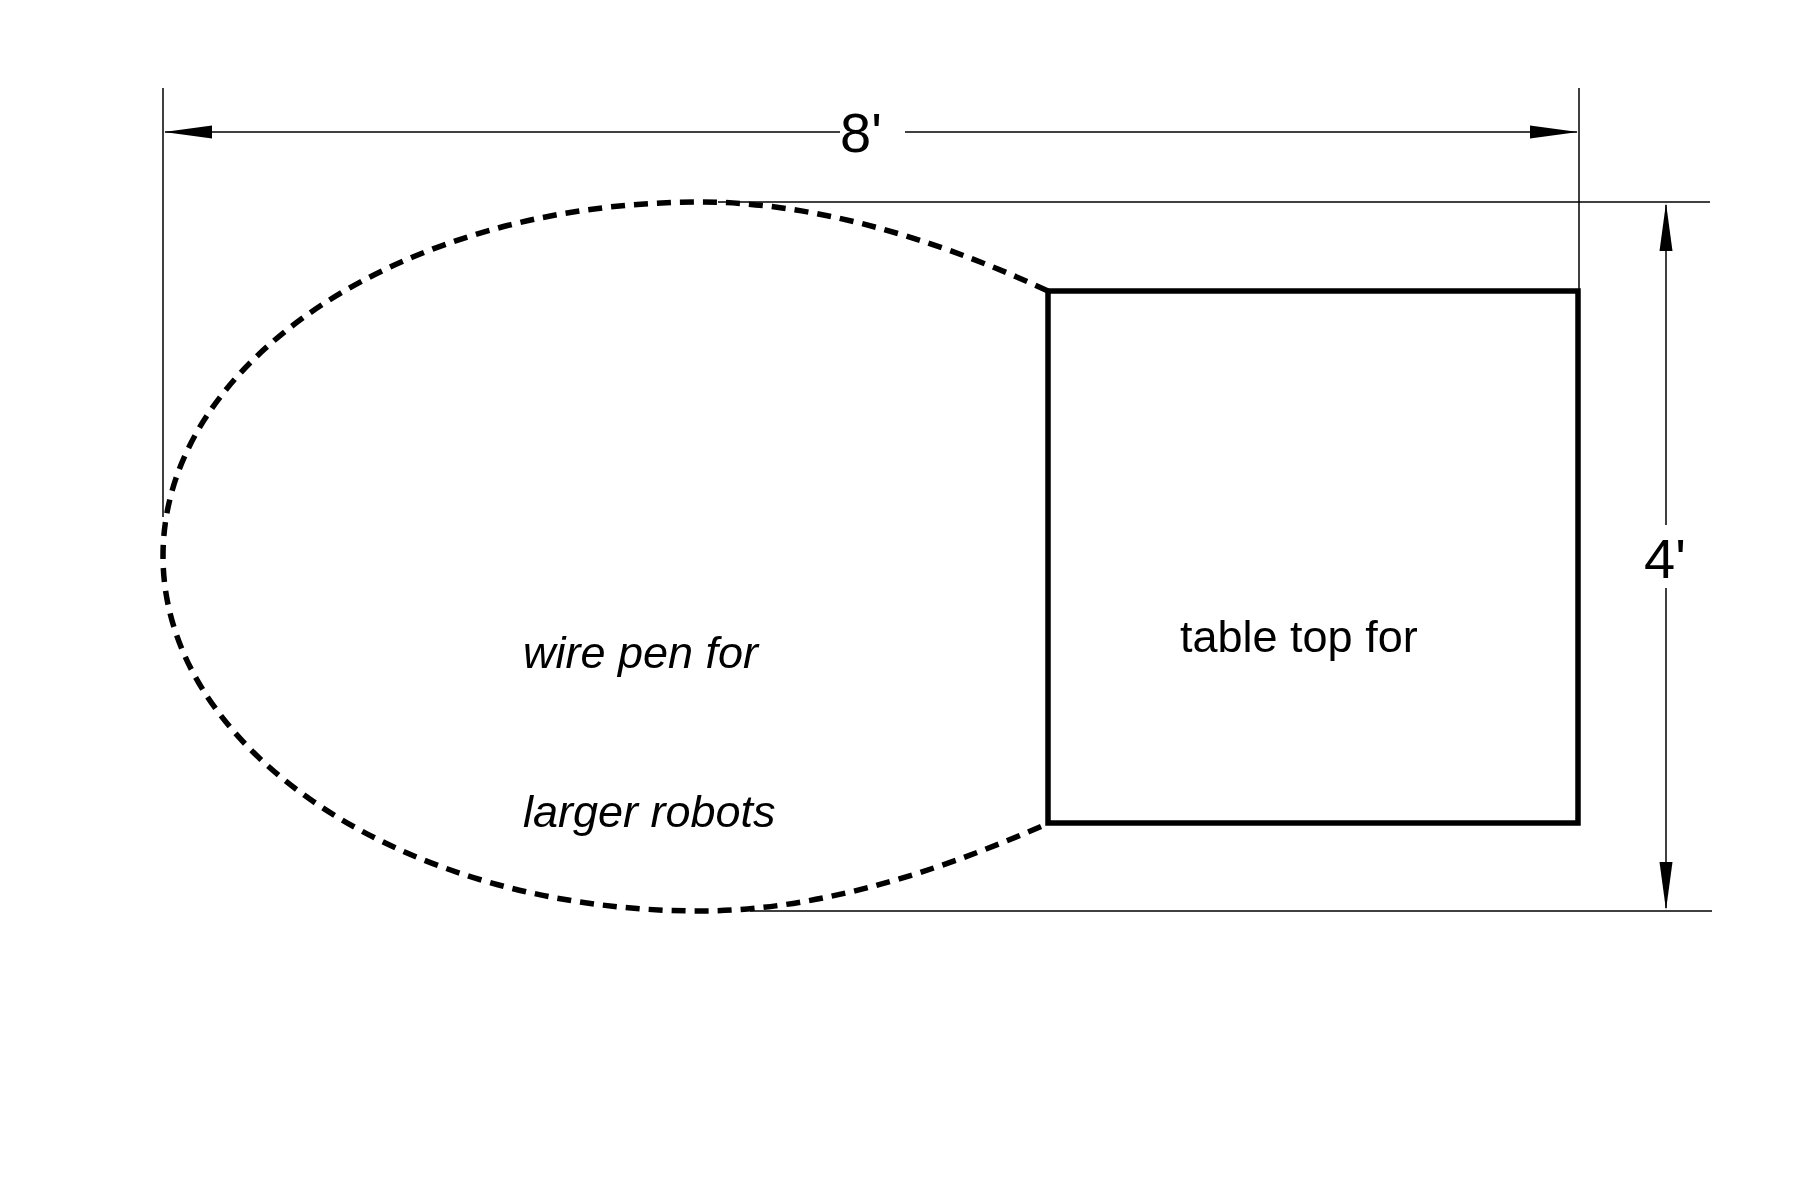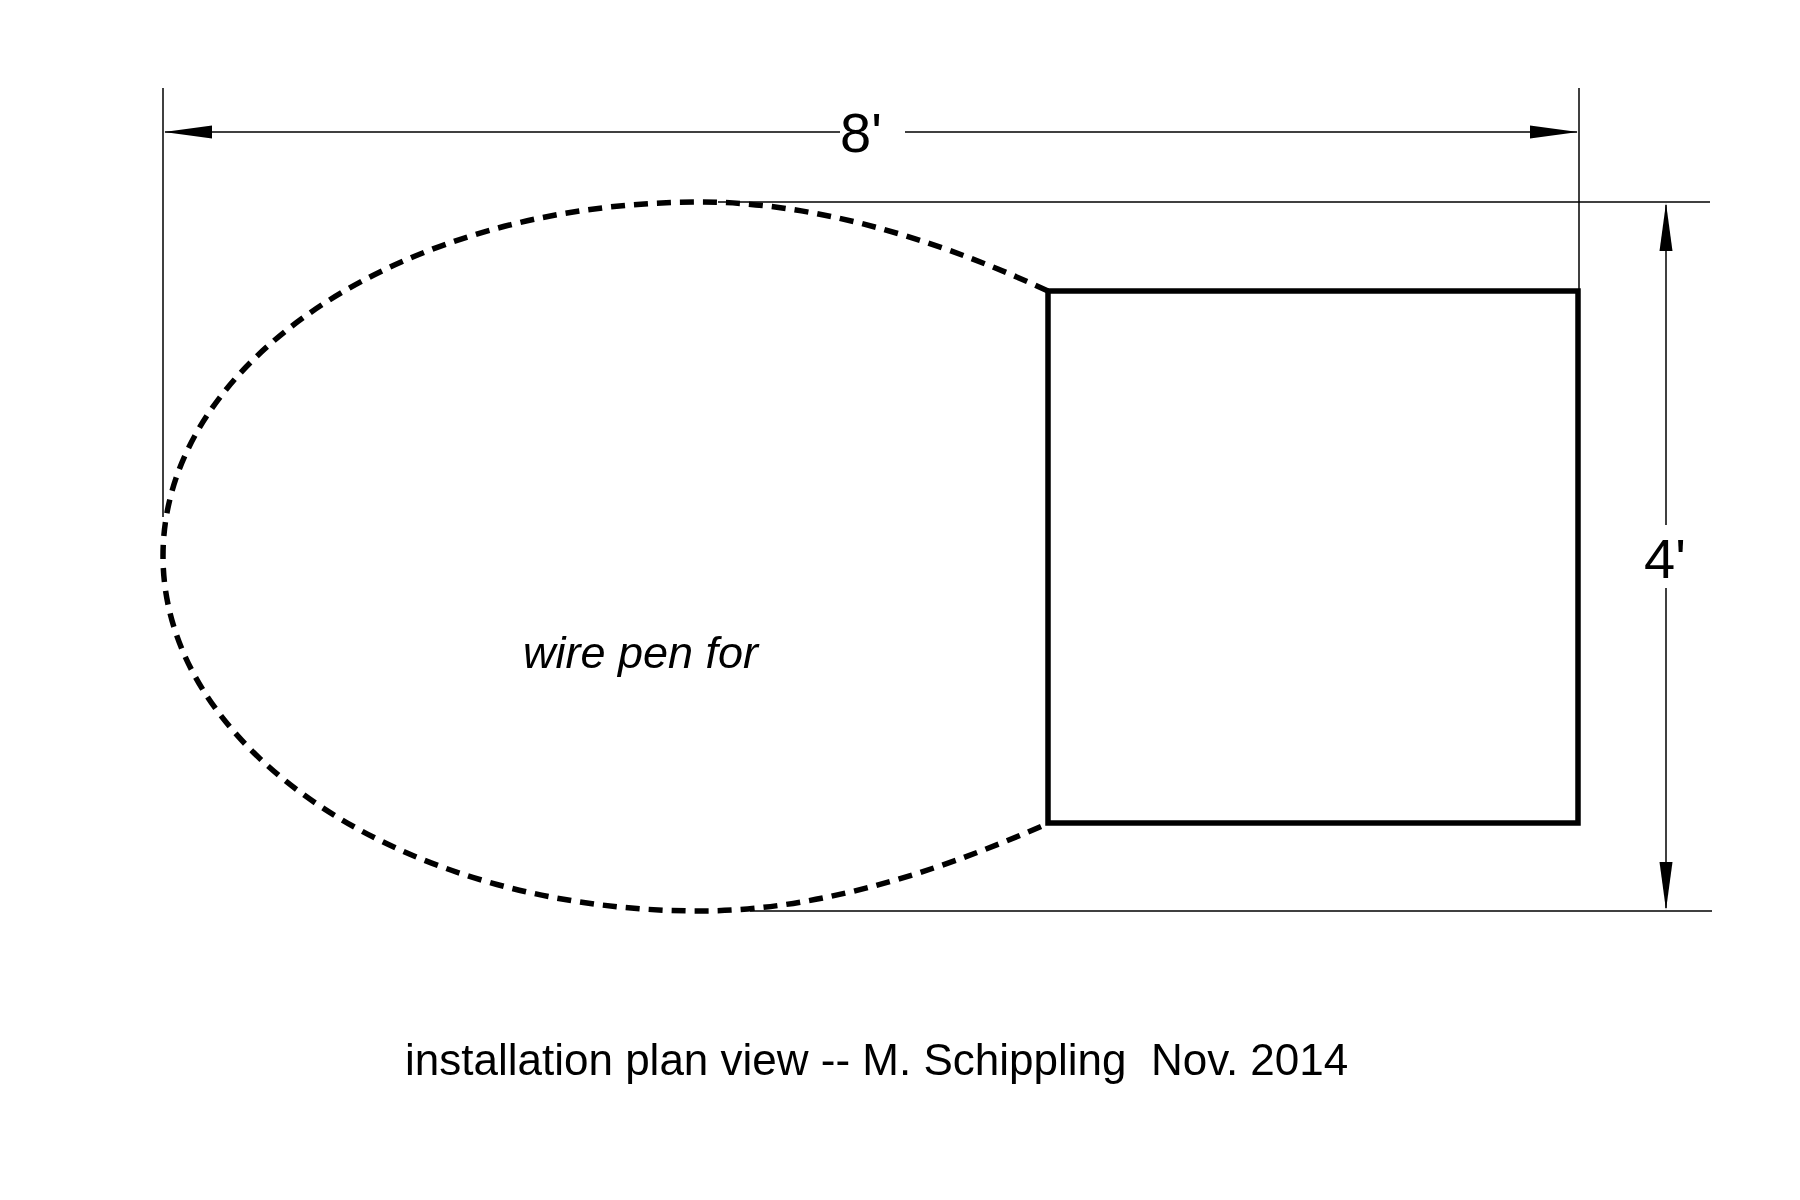--- a/index.html
+++ b/index.html
@@ -89,21 +89,22 @@
              C 163 751, 405 911, 700 911
              C 830 911, 960 862, 1049 823" fill="none" stroke="#000" stroke-width="5.5" stroke-dasharray="14 9" stroke-linecap="butt"></path>
   </svg>
 
   <div class="dim-label" id="dim-8ft-label">8'</div>
 
   <div class="dim-label" id="dim-4ft-label">4'</div>
 
   <div class="shape-label" id="wire-pen-label">
     <div>wire pen for</div>
+    <div>larger robots</div>
   </div>
 
   <div class="shape-label" id="table-top-label">
+    <div>table top for</div>
   </div>
 
 
-  <div id="plan-subtitle">installation plan view -- M. Schippling  Nov. 2014</div>
 
 </div>
 
 </body></html>

